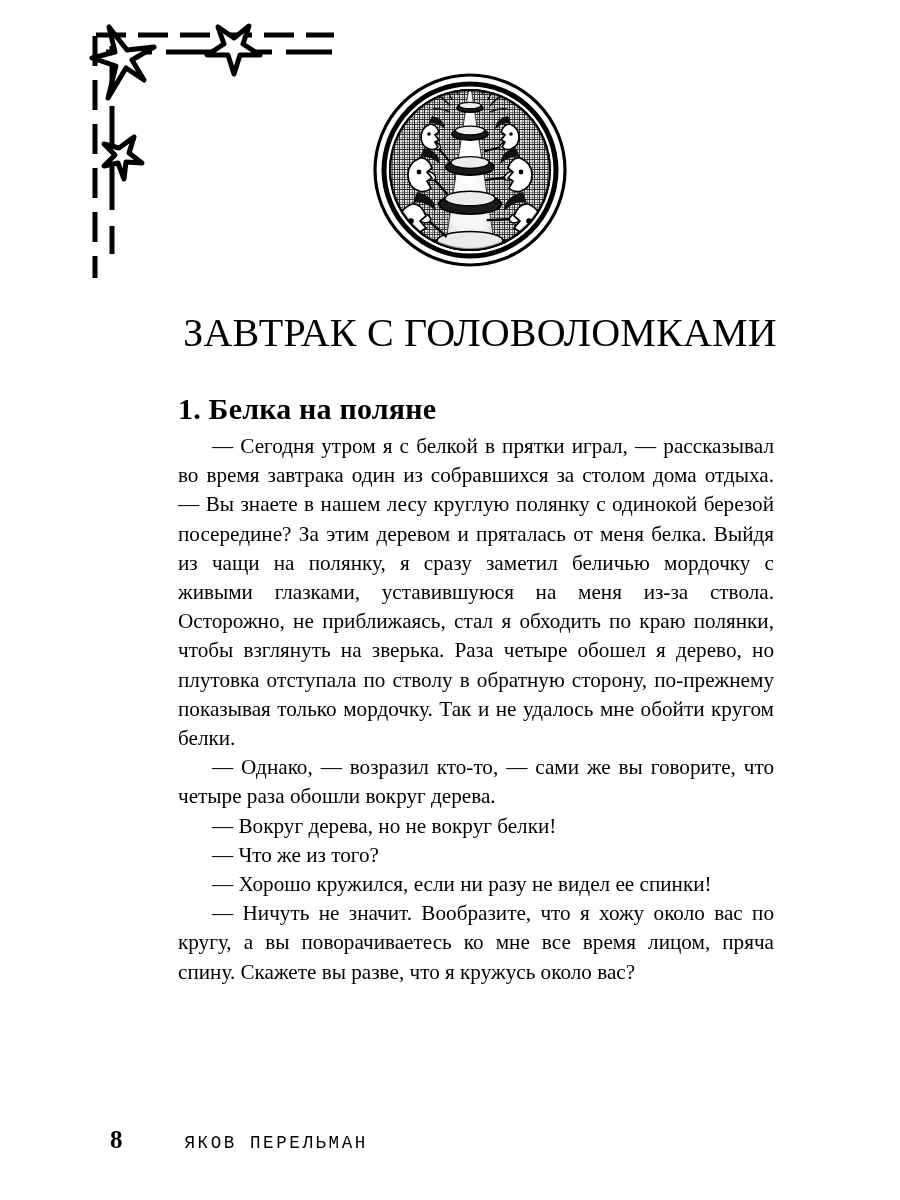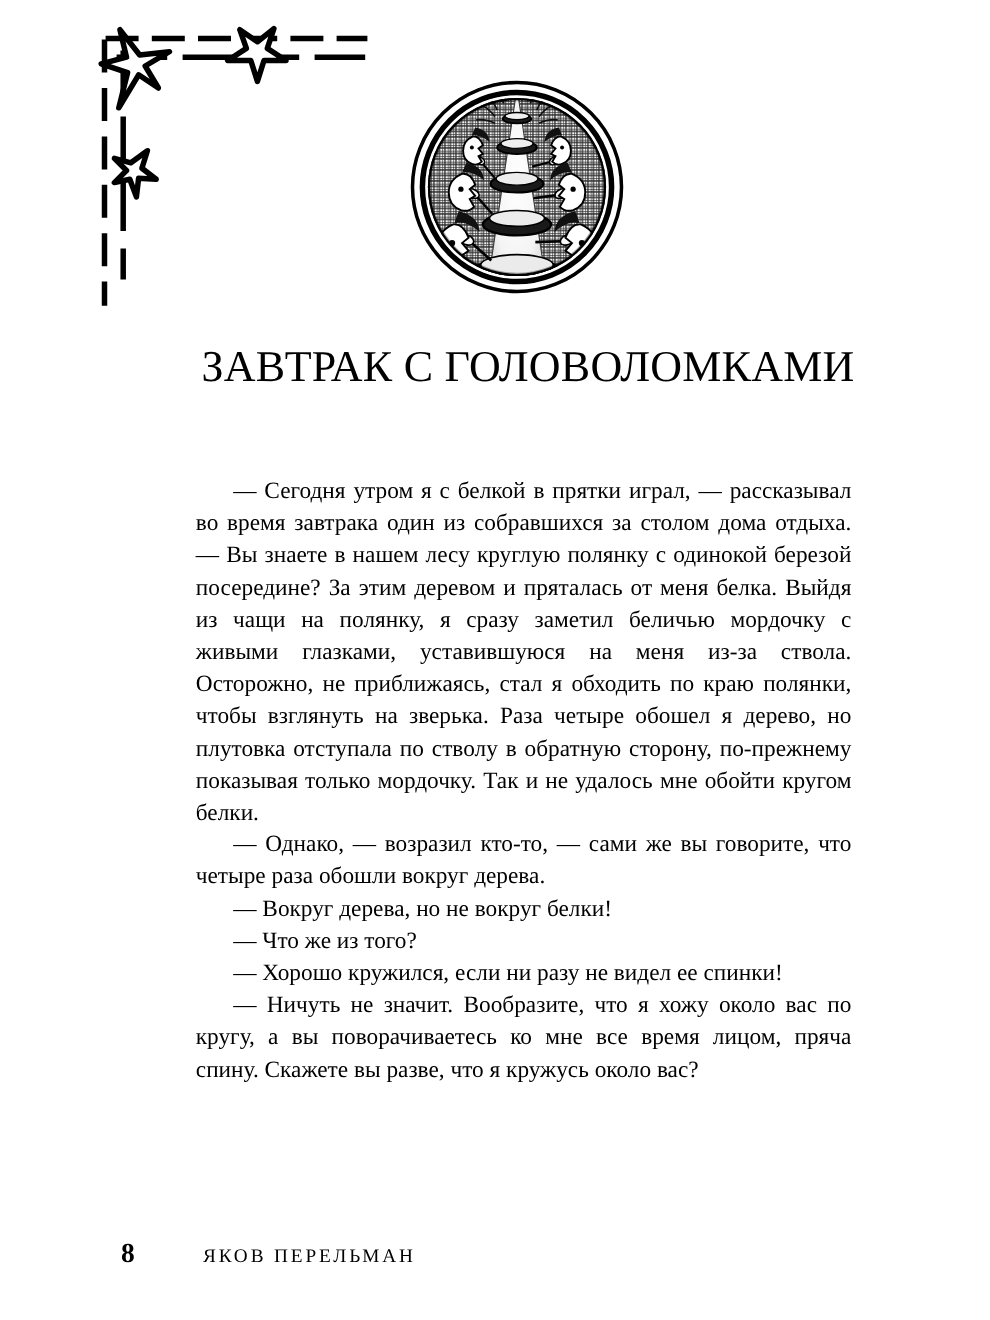--- a/index.html
+++ b/index.html
@@ -97,20 +97,21 @@
     font-size: 25px;
     font-weight: bold;
     line-height: 28px;
   }
   .running-head {
     margin-left: 62px;
     font-size: 17.5px;
     line-height: 28px;
     letter-spacing: 2.6px;
     font-variant: normal;
+    font-family: Liberation Mono, monospace;
   }
 </style>
 </head>
 <body>
 
 <div class="page">
 
   <div class="corner-ornament">
     <svg width="260" height="268" viewBox="0 0 260 268" fill="none" xmlns="http://www.w3.org/2000/svg">
 
@@ -247,20 +248,21 @@
 
         <circle cx="98" cy="98" r="81" fill="none" stroke="#000" stroke-width="6" opacity="0.35"></circle>
       </g>
 
       <circle cx="98" cy="98" r="80" fill="none" stroke="#000" stroke-width="2"></circle>
     </svg>
   </div>
 
   <h1 class="chapter-title">ЗАВТРАК С ГОЛОВОЛОМКАМИ</h1>
 
+  <h2 class="section-title">1. Белка на поляне</h2>
 
   <div class="body-text">
     <p>— Сегодня утром я с белкой в прятки играл, — рассказывал во время завтрака один из собравшихся за столом дома отдыха. — Вы знаете в нашем лесу круглую полянку с одинокой березой посередине? За этим деревом и пряталась от меня белка. Выйдя из чащи на полянку, я сразу заметил беличью мордочку с живыми глазками, уставившуюся на меня из-за ствола. Осторожно, не приближаясь, стал я обходить по краю полянки, чтобы взглянуть на зверька. Раза четыре обошел я дерево, но плутовка отступала по стволу в обратную сторону, по-прежнему показывая только мордочку. Так и не удалось мне обойти кругом белки.</p>
     <p>— Однако, — возразил кто-то, — сами же вы говорите, что четыре раза обошли вокруг дерева.</p>
     <p>— Вокруг дерева, но не вокруг белки!</p>
     <p>— Что же из того?</p>
     <p>— Хорошо кружился, если ни разу не видел ее спинки!</p>
     <p>— Ничуть не значит. Вообразите, что я хожу около вас по кругу, а вы поворачиваетесь ко мне все время лицом, пряча спину. Скажете вы разве, что я кружусь около вас?</p>
   </div>
 

